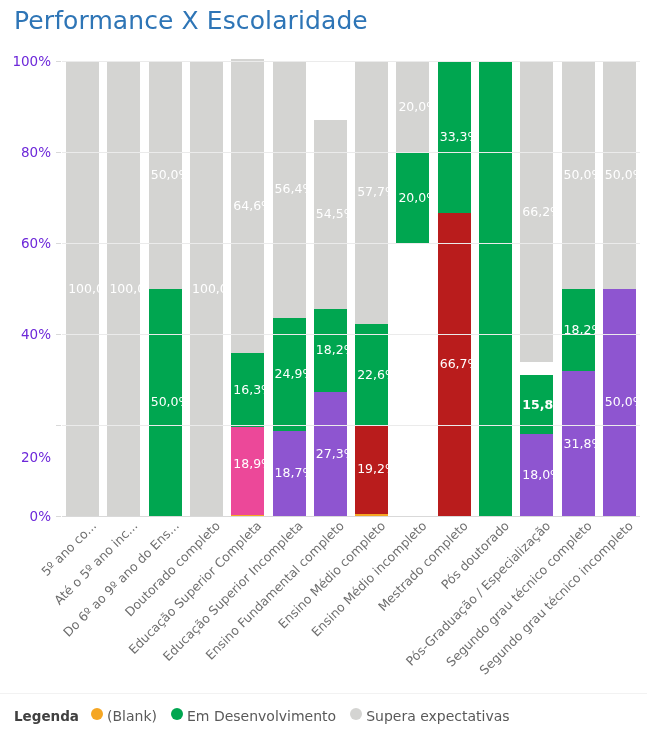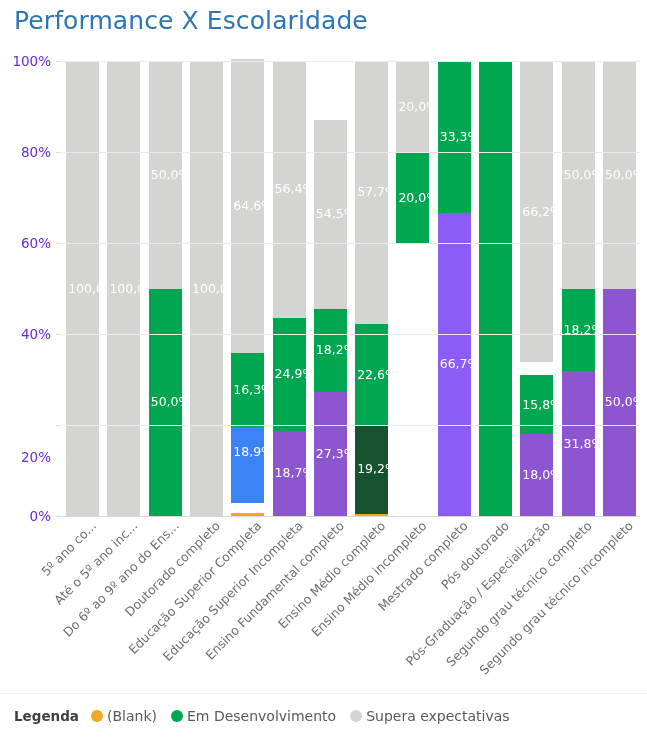--- a/index.html
+++ b/index.html
@@ -130,21 +130,21 @@
     white-space: nowrap;
   }
   .legend-title {
     font-weight: bold;
     color: #404040;
     margin-right: 12px;
     font-size: 13.5px;
   }
   .legend-item {
     display: flex;
-    align-items: center;
+    align-items: flex-start;
     margin-right: 14px;
   }
   .legend-swatch {
     width: 12px;
     height: 12px;
     border-radius: 50%;
     margin-right: 4px;
     flex: 0 0 auto;
   }
   .legend-text {
@@ -188,21 +188,21 @@
             <span class="seg-label">50,0%</span>
           </div>
         </div>
         <div class="bar-col" title="Doutorado completo" style="left: 128px; width: 33px;">
           <div class="seg" title="Supera expectativas: 100,0%" style="bottom: 0px; height: 455px; background: rgb(212, 212, 210);">
             <span class="seg-label">100,0%</span>
           </div>
         </div>
         <div class="bar-col" title="Educação Superior Completa" style="left: 169.286px; width: 33px;">
           <div class="seg" title="(Blank): " style="bottom: 0px; height: 3.185px; background: rgb(245, 166, 35);"></div>
-          <div class="seg" title="Atende expectativas: 18,9%" style="bottom: 13px; height: 103px; background: #3b82f6;">
+          <div class="seg" title="Atende expectativas: 18,9%" style="bottom: 1px; height: 103px; background: #ec4899;">
             <span class="seg-label">18,9%</span>
           </div>
           <div class="seg" title="Em Desenvolvimento: 16,3%" style="bottom: 89.18px; height: 74.165px; background: rgb(0, 166, 80);">
             <span class="seg-label">16,3%</span>
           </div>
           <div class="seg" title="Supera expectativas: 64,6%" style="bottom: 163.345px; height: 293.93px; background: rgb(212, 212, 210);">
             <span class="seg-label">64,6%</span>
           </div>
         </div>
         <div class="bar-col" title="Educação Superior Incompleta" style="left: 210.571px; width: 33px;">
@@ -222,54 +222,54 @@
           </div>
           <div class="seg" title="Em Desenvolvimento: 18,2%" style="bottom: 124.215px; height: 82.81px; background: rgb(0, 166, 80);">
             <span class="seg-label">18,2%</span>
           </div>
           <div class="seg" title="Supera expectativas: 54,5%" style="bottom: 207.025px; height: 189px; background: rgb(212, 212, 210);">
             <span class="seg-label">54,5%</span>
           </div>
         </div>
         <div class="bar-col" title="Ensino Médio completo" style="left: 293.143px; width: 33px;">
           <div class="seg" title="(Blank): " style="bottom: 0px; height: 2.275px; background: rgb(245, 166, 35);"></div>
-          <div class="seg" title="Atende expectativas: 19,2%" style="bottom: 2.275px; height: 90px; background: #14532d;">
+          <div class="seg" title="Atende expectativas: 19,2%" style="bottom: 2.275px; height: 90px; background: #b91c1c;">
             <span class="seg-label">19,2%</span>
           </div>
           <div class="seg" title="Em Desenvolvimento: 22,6%" style="bottom: 89.635px; height: 102.83px; background: rgb(0, 166, 80);">
             <span class="seg-label">22,6%</span>
           </div>
           <div class="seg" title="Supera expectativas: 57,7%" style="bottom: 192.465px; height: 262.535px; background: rgb(212, 212, 210);">
             <span class="seg-label">57,7%</span>
           </div>
         </div>
         <div class="bar-col" title="Ensino Médio incompleto" style="left: 334.429px; width: 33px;">
           <div class="seg" title="Em Desenvolvimento: 20,0%" style="bottom: 273px; height: 91px; background: rgb(0, 166, 80);">
             <span class="seg-label">20,0%</span>
           </div>
           <div class="seg" title="Supera expectativas: 20,0%" style="bottom: 364px; height: 91px; background: rgb(212, 212, 210);">
             <span class="seg-label">20,0%</span>
           </div>
         </div>
         <div class="bar-col" title="Mestrado completo" style="left: 375.714px; width: 33px;">
-          <div class="seg" title="Atende expectativas: 66,7%" style="bottom: 0px; height: 303.485px; background: #8b5cf6;">
+          <div class="seg" title="Atende expectativas: 66,7%" style="bottom: 0px; height: 303.485px; background: #b91c1c;">
             <span class="seg-label">66,7%</span>
           </div>
           <div class="seg" title="Em Desenvolvimento: 33,3%" style="bottom: 303.485px; height: 151.515px; background: rgb(0, 166, 80);">
             <span class="seg-label">33,3%</span>
           </div>
         </div>
         <div class="bar-col" title="Pós doutorado" style="left: 417px; width: 33px;">
           <div class="seg" title="Em Desenvolvimento: " style="bottom: 0px; height: 455px; background: rgb(0, 166, 80);"></div>
         </div>
         <div class="bar-col" title="Pós-Graduação / Especialização" style="left: 458.286px; width: 33px;">
           <div class="seg" title="Atende expectativas: 18,0%" style="bottom: 0px; height: 81.9px; background: rgb(142, 85, 208);">
             <span class="seg-label">18,0%</span>
           </div>
-          <div class="seg" title="Em Desenvolvimento: 15,8%" style="bottom: 81.9px; height: 59px; background: rgb(0, 166, 80);">
+          <div class="seg" title="Em Desenvolvimento: 15,8%" style="bottom: 81.9px; height: 59px; background: rgb(0, 166, 80); font-weight: bold;">
             <span class="seg-label">15,8%</span>
           </div>
           <div class="seg" title="Supera expectativas: 66,2%" style="bottom: 153.79px; height: 301.21px; background: rgb(212, 212, 210);">
             <span class="seg-label">66,2%</span>
           </div>
         </div>
         <div class="bar-col" title="Segundo grau técnico completo" style="left: 499.571px; width: 33px;">
           <div class="seg" title="Atende expectativas: 31,8%" style="bottom: 0px; height: 144.69px; background: rgb(142, 85, 208);">
             <span class="seg-label">31,8%</span>
           </div>

